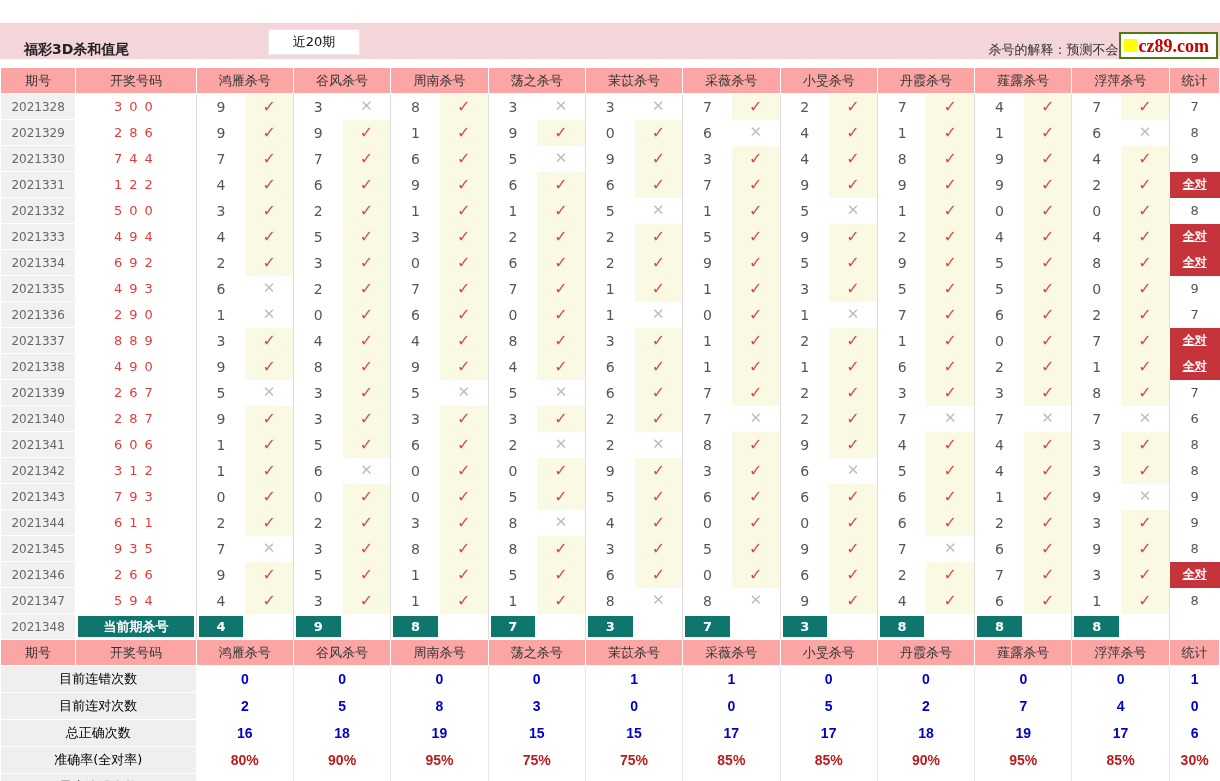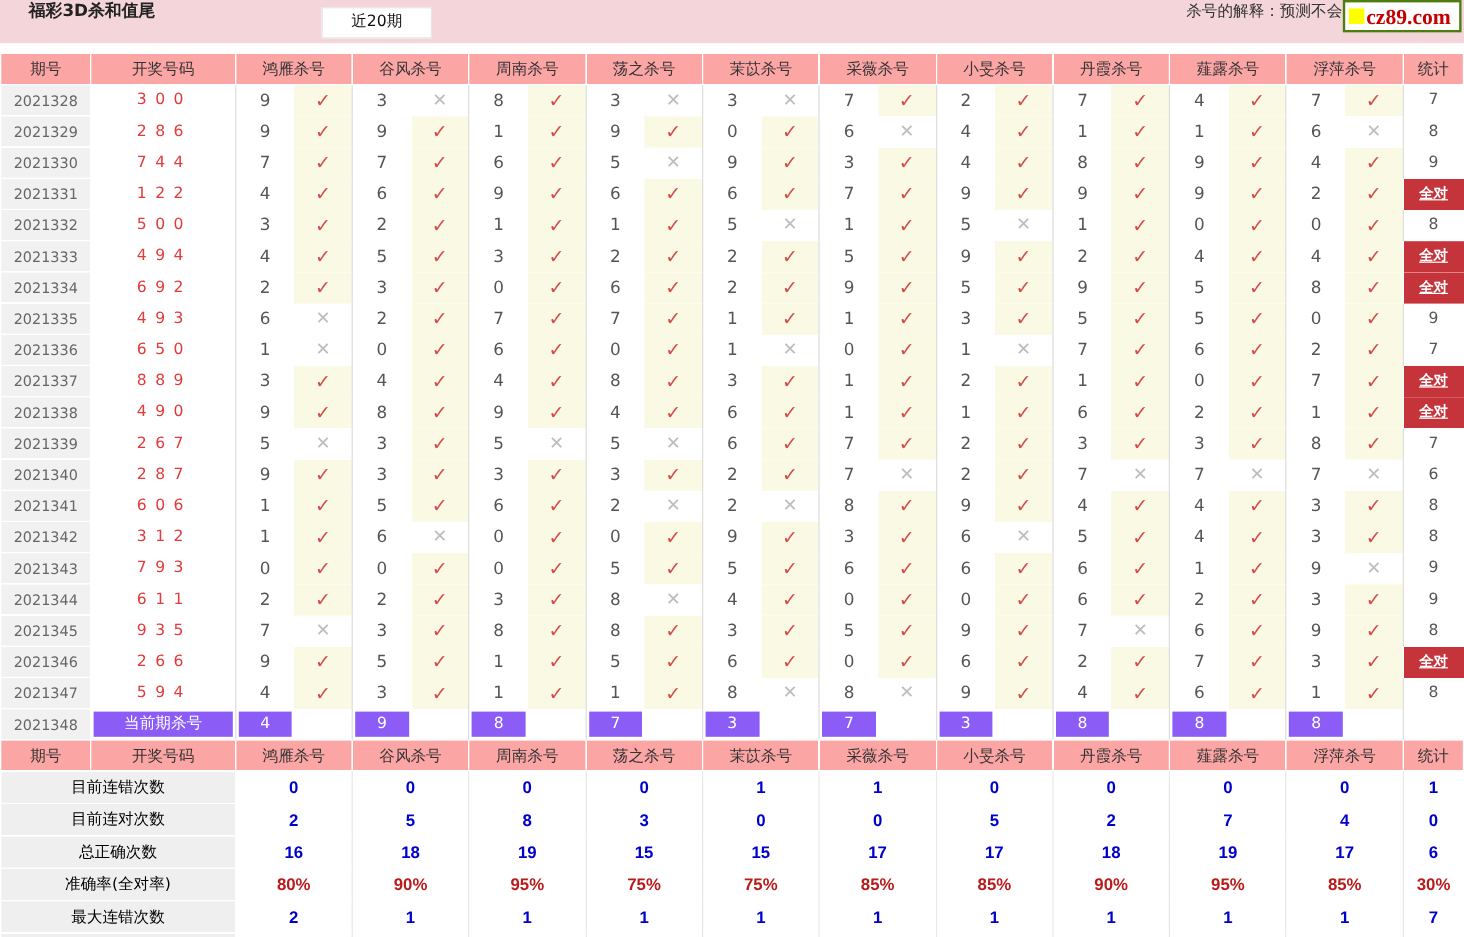--- a/index.html
+++ b/index.html
@@ -1,39 +1,39 @@
 <!DOCTYPE html>
 <html><head>
 <meta charset="utf-8">
 <style>
   html,body{margin:0;padding:0;background:#fff;}
   body{width:1220px;font-family:"DejaVu Sans","Liberation Sans",sans-serif;}
   .page{width:1220px;}
-  .topbar{height:36px;background:#F3D5DA;display:flex;align-items:flex-start;position:relative;}
+  .topbar{height:36px;background:#F3D5DA;display:flex;align-items:flex-end;position:relative;margin-top:23px;}
   .title{margin-left:24px;font-size:14px;font-weight:bold;color:#222;}
   .tab{position:absolute;left:268px;top:6px;min-width:62px;height:24px;line-height:24px;text-align:center;
        background:#fff;border:1px solid #E7E7E7;font-size:13px;color:#111;cursor:pointer;padding:0 14px;}
   .note{margin-left:auto;font-size:13px;color:#333;}
   .logo{display:flex;align-items:center;border:2px solid #4d7c0f;background:#fff;height:23px;
         padding:0 7px 0 3px;margin-right:2px;cursor:pointer;}
   .logo-square{width:13px;height:13px;background:#FFFF00;margin-right:2px;}
   .logo-text{color:#C40000;font-weight:bold;font-size:18px;font-family:"Liberation Serif","DejaVu Serif",serif;line-height:1;}
   table{border-collapse:collapse;table-layout:fixed;width:1220px;margin-top:8px;}
   td,th{padding:0;text-align:center;vertical-align:middle;overflow:hidden;white-space:nowrap;}
   th{height:25px;background:#fca5a5;font-weight:normal;font-size:13px;color:#333;border:1px solid #fff;}
   td{height:25px;}
   .c-period{background:#F1F1F1;color:#666;font-size:12px;border:1px solid #fff;}
   .c-draw{color:#E23B3B;font-size:13px;letter-spacing:7px;padding-left:2px;}
   .c-num{color:#555;font-size:14px;border-left:1px solid #DDDDDD;}
   .c-mark{font-size:16px;line-height:25px;}
   .c-mark.ok{background:#FAF9E3;color:#D34B4B;font-weight:bold;}
   .c-mark.x{color:#BDBDBD;font-weight:normal;font-size:15px;background:#fff;}
   .c-stat{color:#555;font-size:13px;border-left:1px solid #DDDDDD;}
   .c-stat.all{background:#C5343B;color:#fff;font-size:12px;font-weight:bold;border-left:1px solid #fff;text-decoration:underline;}
-  .redbox{background:#8b5cf6;color:#fff;font-size:13px;font-weight:normal;height:21px;line-height:21px;margin:2px 2px;}
+  .redbox{background:#0f766e;color:#fff;font-size:13px;font-weight:bold;height:21px;line-height:21px;margin:2px 2px;}
   .sum-label{background:#EFEFEF;font-size:13px;color:#000000;border:1px solid #fff;height:26px;}
   .sum-val{font-size:14px;font-weight:bold;color:#0000CC;border-left:1px solid #E8E8E8;height:26px;
            font-family:"Liberation Sans",sans-serif;}
   .sum-val.pct{color:#b91c1c;}
 </style>
 </head>
 <body>
 
 <div class="page">
   <div class="topbar">
@@ -283,21 +283,21 @@
           <td class="c-num">5</td>
           <td class="c-mark ok">✓</td>
           <td class="c-num">5</td>
           <td class="c-mark ok">✓</td>
           <td class="c-num">0</td>
           <td class="c-mark ok">✓</td>
           <td class="c-stat">9</td>
         </tr>
         <tr class="data-row">
           <td class="c-period">2021336</td>
-          <td class="c-draw">650</td>
+          <td class="c-draw">290</td>
           <td class="c-num">1</td>
           <td class="c-mark x">✕</td>
           <td class="c-num">0</td>
           <td class="c-mark ok">✓</td>
           <td class="c-num">6</td>
           <td class="c-mark ok">✓</td>
           <td class="c-num">0</td>
           <td class="c-mark ok">✓</td>
           <td class="c-num">1</td>
           <td class="c-mark x">✕</td>

